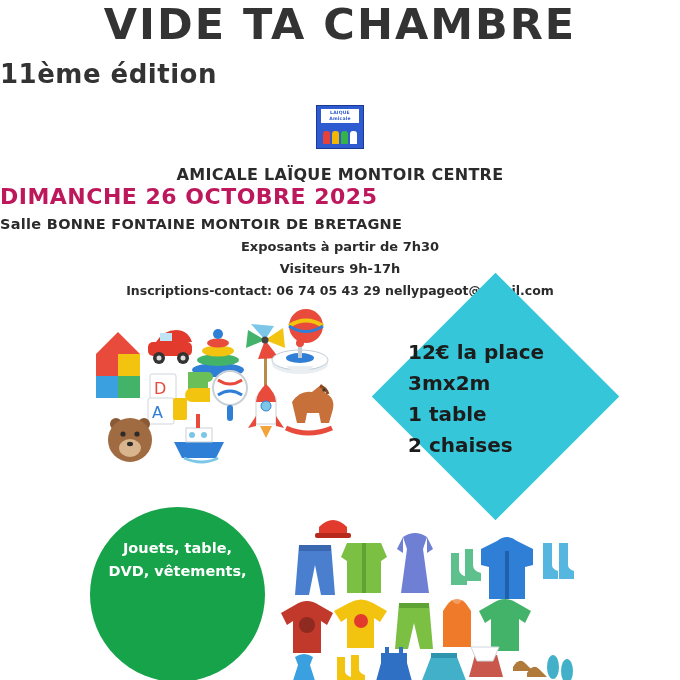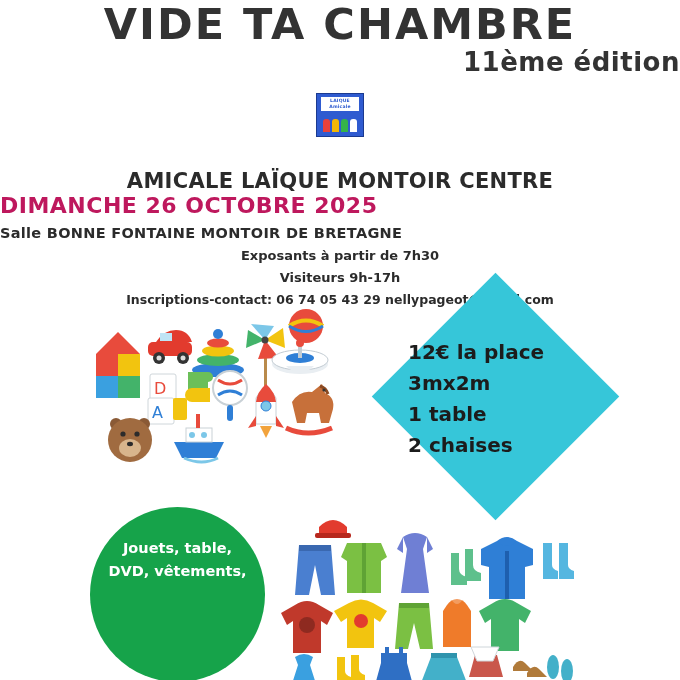--- a/index.html
+++ b/index.html
@@ -24,25 +24,26 @@
   .title {
     text-align: center;
     font-size: 43px;
     font-weight: bold;
     letter-spacing: 2px;
     color: #333333;
     margin-top: 2px;
     line-height: 1.05;
   }
   .subtitle {
-    text-align: right;
+    text-align: left;
     font-size: 26px;
     font-weight: bold;
     color: #333333;
     letter-spacing: 0.5px;
+    margin-top: 12px;
   }
   .logo-wrap {
     display: flex;
     justify-content: center;
     margin-top: 16px;
   }
   .logo {
     width: 46px;
     height: 42px;
     background: #2f5bd0;
@@ -80,24 +81,24 @@
     height: 13px;
     border-radius: 3px 3px 0 0;
   }
   .f1 { background: #e8413a; }
   .f2 { background: #f2b705; }
   .f3 { background: #35b34a; }
   .f4 { background: #ffffff; }
 
   .org {
     text-align: center;
-    font-size: 21px;
+    font-size: 16px;
     font-weight: bold;
     color: #2b2b2b;
-    margin-top: 32px;
+    margin-top: 16px;
     letter-spacing: 0.3px;
   }
   .date {
     text-align: left;
     font-size: 22px;
     font-weight: bold;
     color: #be185d;
     letter-spacing: 0.5px;
   }
   .venue {

